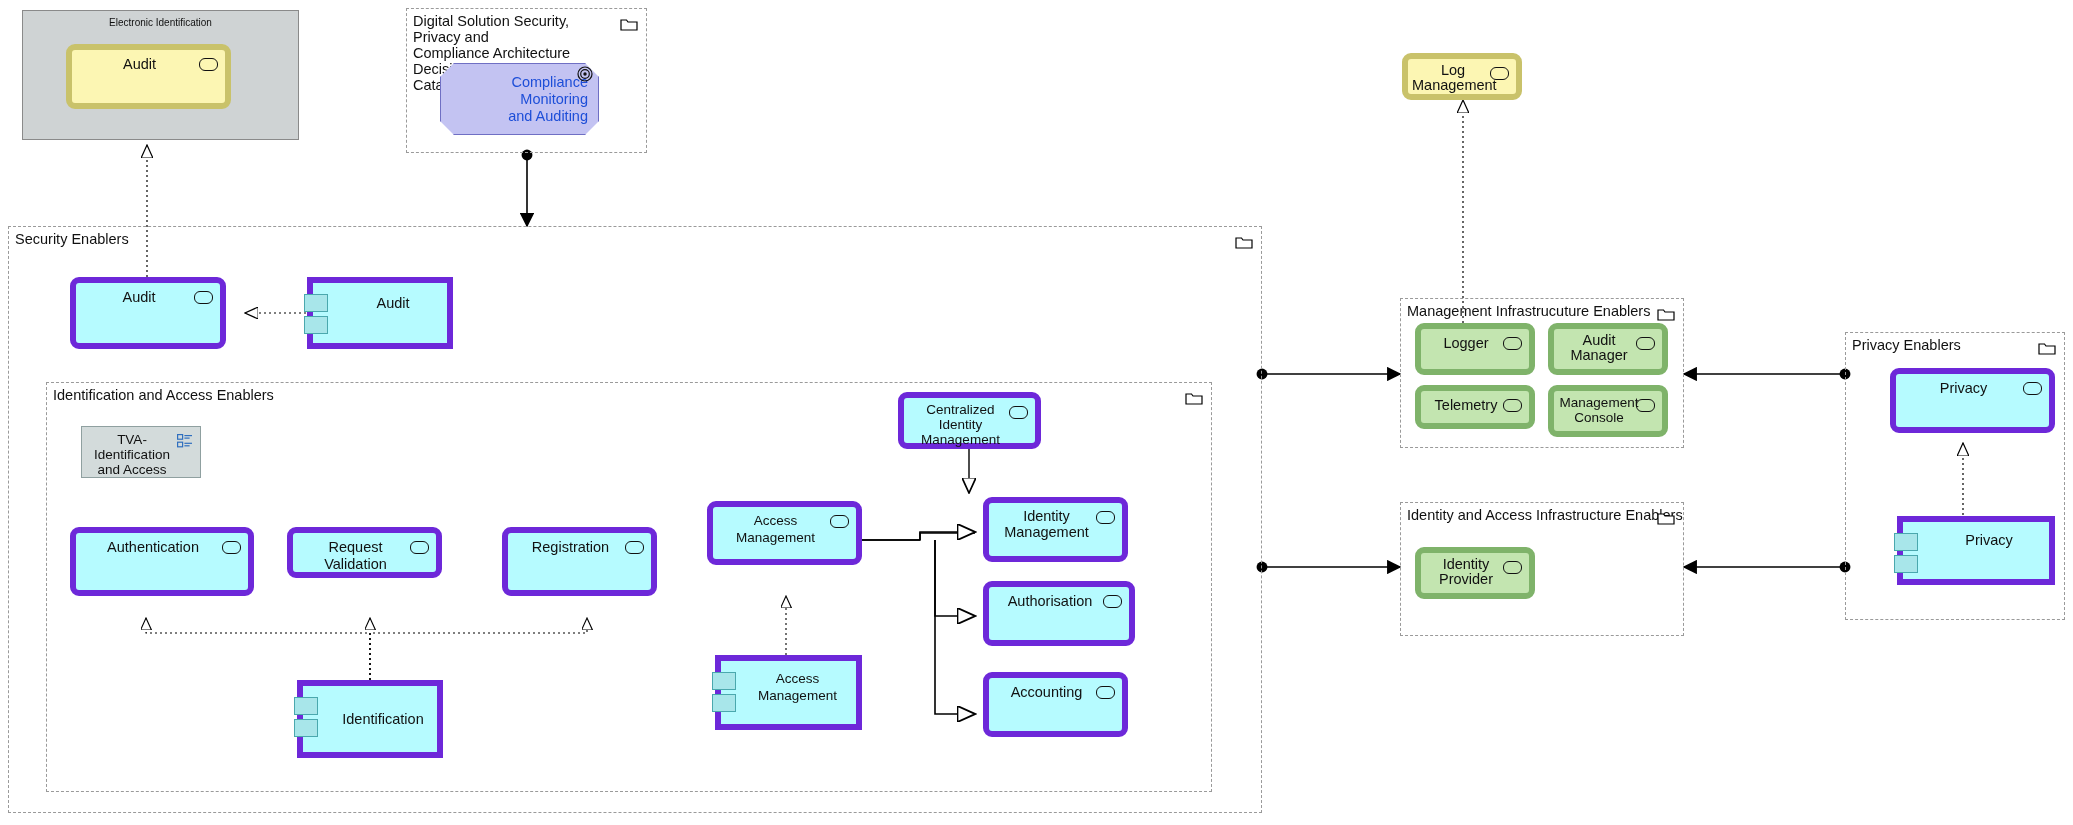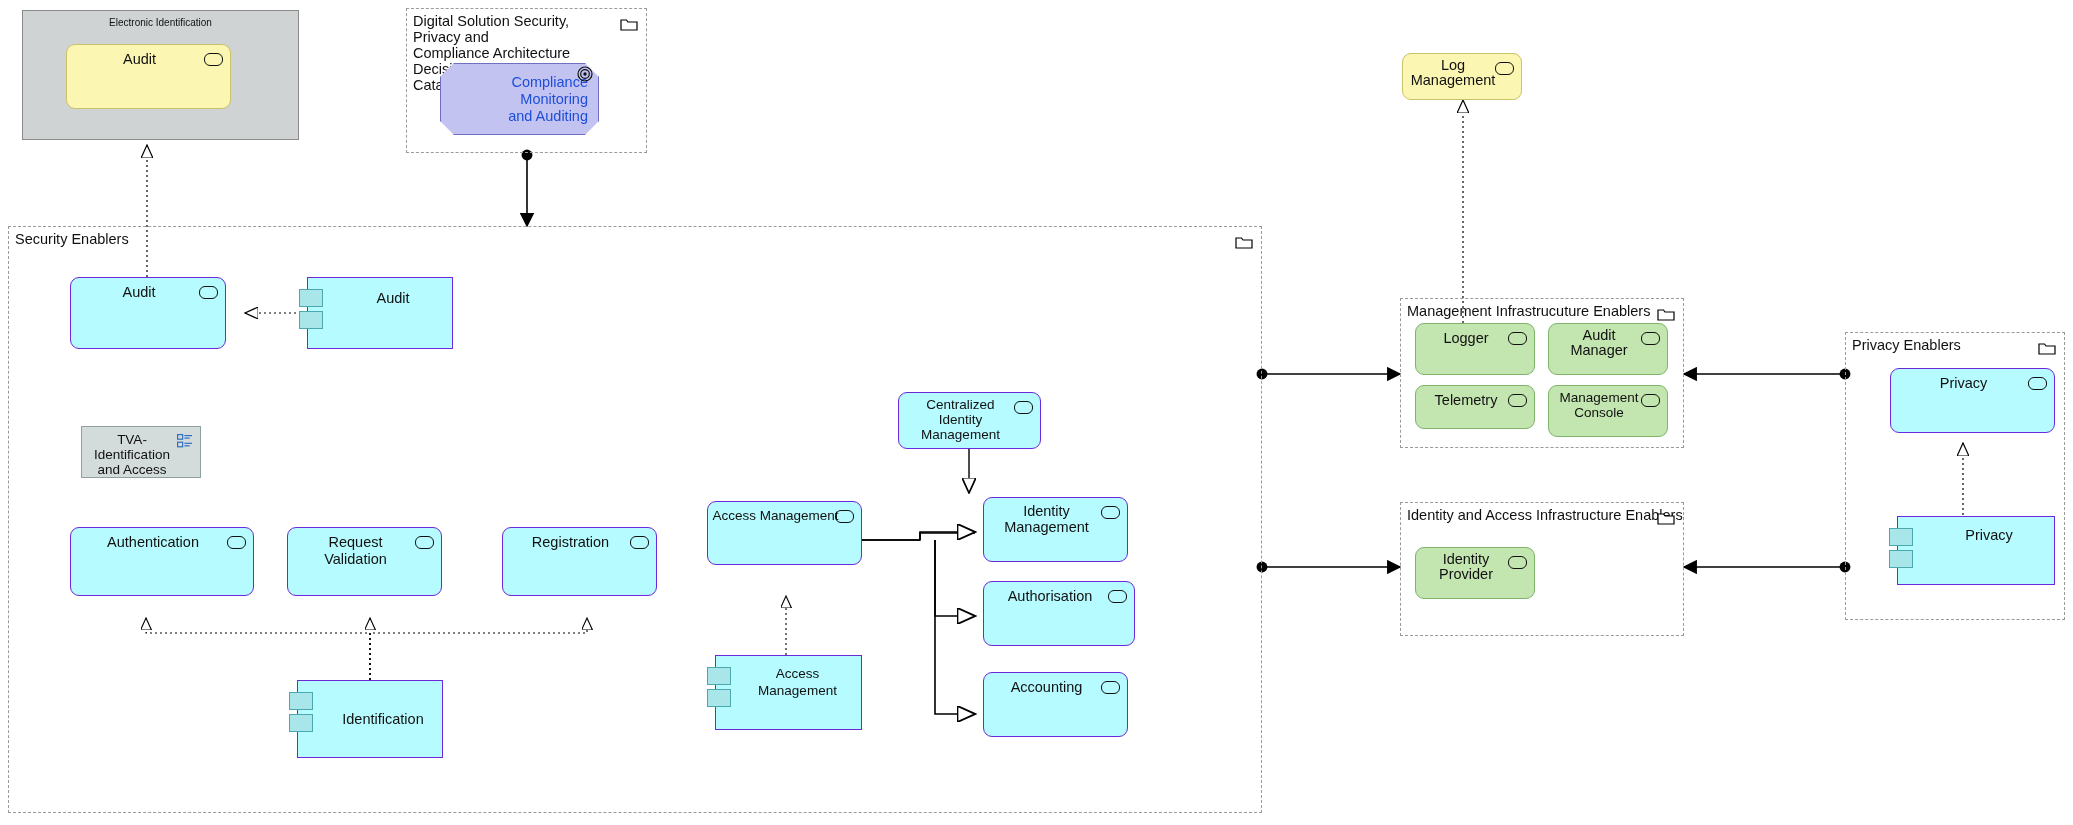--- a/index.html
+++ b/index.html
@@ -9,21 +9,21 @@
   
   .group{position:absolute;border:1.4px dashed #9a9a9a;background:transparent;box-sizing:border-box;}
   .group-title{position:absolute;font-size:14.5px;line-height:16px;color:#111;white-space:pre-line;}
   .folder-icon{position:absolute;width:18px;height:14px;}
 
   
   .group-solid{position:absolute;box-sizing:border-box;border:1px solid #8a8a8a;background:#cfd3d4;}
   .group-solid .gs-title{position:absolute;left:0;right:0;top:6px;text-align:center;font-size:10px;color:#111;}
 
   
-  .node{position:absolute;box-sizing:border-box;border:1px solid #6d28d9;}
+  .node{position:absolute;box-sizing:border-box;border:6px solid #6d28d9;}
   .svc{border-radius:9px;}
   .node .label{position:absolute;left:8px;right:26px;top:6px;text-align:center;font-size:14.5px;line-height:16.5px;color:#111;}
   .node.comp .label{left:34px;right:8px;top:50%;transform:translateY(-50%);text-align:center;}
 
   
   .ico-service{position:absolute;right:7px;top:8px;width:17px;height:11px;border:1.4px solid #111;border-radius:6px;background:transparent;}
 
   
   .tab{position:absolute;left:-9px;width:22px;height:16px;border:1px solid #4aa8ae;background:#a8e6ea;}
   .tab.t1{top:11px;}
@@ -149,41 +149,47 @@
     <div class="label">Audit</div>
     <div class="ico-service"></div>
   </div>
 
   <div class="node comp c-cyan-comp" style="left:307px;top:277px;width:146px;height:72px;">
     <div class="label" style="top:12px;transform:none;">Audit</div>
     <div class="tab t1"></div>
     <div class="tab t2"></div>
   </div>
 
+  <div class="group" style="left:46px;top:382px;width:1166px;height:410px;">
+    <div class="group-title" style="left:6px;top:4px;">Identification and Access Enablers</div>
+    <svg class="folder-icon" style="right:8px;top:8px;" viewBox="0 0 18 14">
+      <path d="M1,3 L1,13 L17,13 L17,5 L8,5 L6.5,3 Z" fill="#fff" stroke="#000" stroke-width="1.2"></path>
+    </svg>
+  </div>
 
   <div class="node c-grey" style="left:81px;top:426px;width:120px;height:52px;border-radius:0;">
     <div class="label" style="left: 6px; right: 24px; top: 5px; font-size: 13.5px; line-height: 15px; white-space: pre-line;">TVA-
 Identification
 and Access</div>
     <svg class="ico-view" viewBox="0 0 16 14">
       <rect x="0.6" y="0.6" width="5" height="4.6" fill="none" stroke="#2f6fbf" stroke-width="1.2"></rect>
       <rect x="0.6" y="8.2" width="5" height="4.6" fill="none" stroke="#2f6fbf" stroke-width="1.2"></rect>
       <line x1="7.4" y1="1.6" x2="15" y2="1.6" stroke="#2f6fbf" stroke-width="1.2"></line>
       <line x1="7.4" y1="4.1" x2="12.6" y2="4.1" stroke="#2f6fbf" stroke-width="1.2"></line>
       <line x1="7.4" y1="9.3" x2="15" y2="9.3" stroke="#2f6fbf" stroke-width="1.2"></line>
       <line x1="7.4" y1="11.8" x2="12.6" y2="11.8" stroke="#2f6fbf" stroke-width="1.2"></line>
     </svg>
   </div>
 
   <div class="node svc c-cyan" style="left:70px;top:527px;width:184px;height:69px;">
     <div class="label">Authentication</div>
     <div class="ico-service"></div>
   </div>
 
-  <div class="node svc c-cyan" style="left:287px;top:527px;width:155px;height:69px;">
+  <div class="node svc c-cyan" style="left:287px;top:527px;width:155px;height:51px;">
     <div class="label">Request Validation</div>
     <div class="ico-service"></div>
   </div>
 
   <div class="node svc c-cyan" style="left:502px;top:527px;width:155px;height:69px;">
     <div class="label">Registration</div>
     <div class="ico-service"></div>
   </div>
 
   <div class="node comp c-cyan-comp" style="left:297px;top:680px;width:146px;height:78px;">

